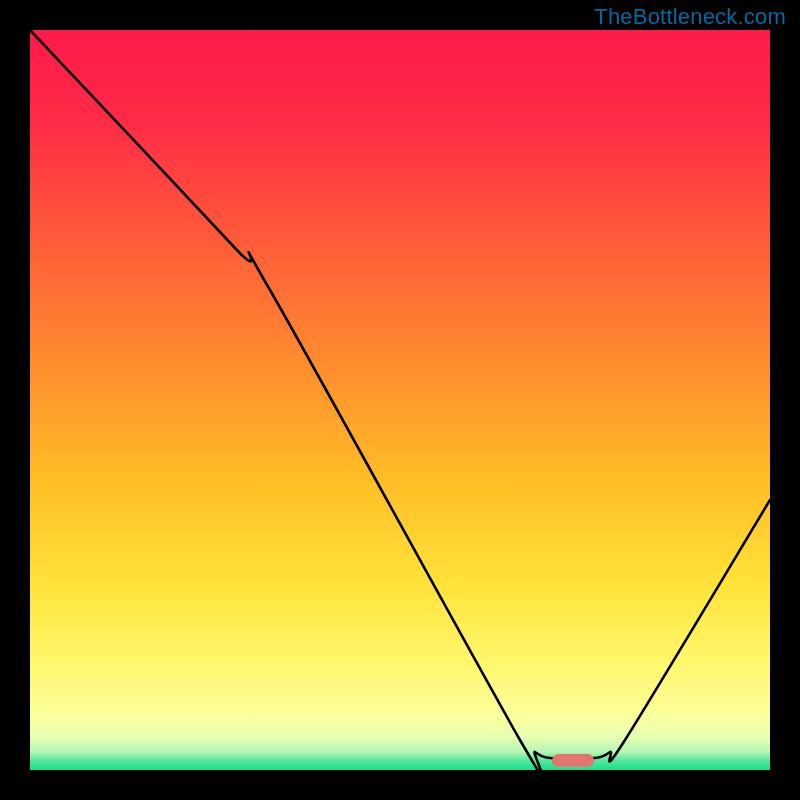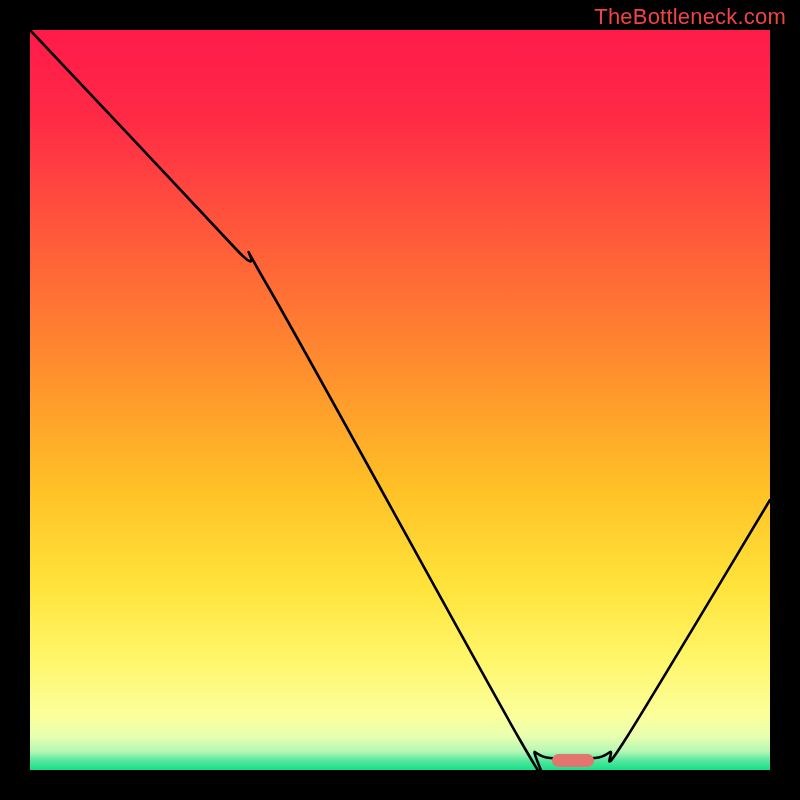--- a/index.html
+++ b/index.html
@@ -13,21 +13,21 @@
   }
   .container {
     position: relative;
     width: 800px;
     height: 800px;
   }
   .watermark {
     position: absolute;
     top: 4px;
     right: 14px;
-    color: #ef4444;
+    color: #0369a1;
     font-size: 22px;
     font-weight: 500;
     letter-spacing: 0.2px;
     z-index: 10;
   }
   .plot-frame {
     position: absolute;
     left: 30px;
     top: 30px;
     width: 740px;

